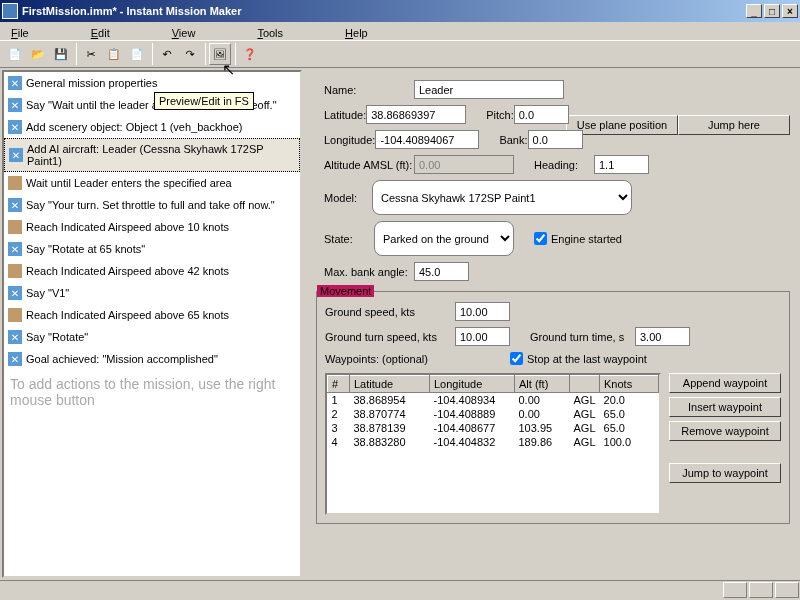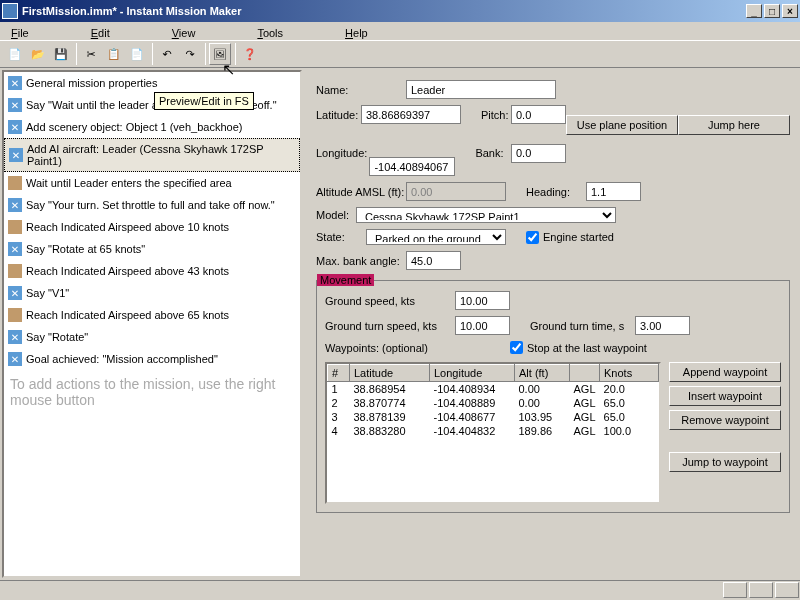--- a/index.html
+++ b/index.html
@@ -26,25 +26,25 @@
 .item { display: flex; align-items: center; padding: 4px 4px; border-bottom: 0; cursor: default; }
 .item.sel { background: #e8e4da; border: 1px dotted #000; }
 .item .ic { width: 14px; height: 14px; margin-right: 4px; flex-shrink:0; display:inline-flex; align-items:center; justify-content:center; font-size:10px; }
 .ic.x { background: #5b9bd5; color:#fff; }
 .ic.b { background: #c19a6b; }
 .hint { color: #aaa; padding: 6px; font-size: 14px; }
 
 
 .right { flex: 1; padding: 12px 10px 2px 12px; }
 .row { display: flex; align-items: center; margin-bottom: 6px; }
-.lbl { width: 90px; }
+.lbl { width: 90px; margin-left: 8px; }
 .lbl2 { width: 60px; margin-left: 20px; }
 .inp { border: 1px solid #7f7f7f; background:#fff; padding: 2px 4px; height: 19px; font-size:11px; }
 .inp[disabled] { background:#d4d0c8; color:#808080; }
-select.inp { height: 16px; }
+select.inp { height: 35px; border-radius: 8px; }
 .btn { background:#d4d0c8; border: 1px solid #fff; border-right-color:#404040; border-bottom-color:#404040; padding: 3px 8px; font-size:11px; width: 112px; text-align:center; margin-bottom:4px; }
 .chk { margin-right:4px; vertical-align:middle; }
 
 .group { border: 1px solid #808080; border-top-color:#808080; margin-top: 10px; padding: 10px 8px 8px 8px; position: relative; }
 .group .legend { position: absolute; top: -7px; left: 0; background:#be185d; padding: 0 3px; }
 
 .wpwrap { display: flex; gap: 8px; margin-top: 8px; }
 .wptable { flex: 1; border: 2px inset #d4d0c8; background:#fff; height: 142px; overflow:auto; }
 table { border-collapse: collapse; width: 100%; font-size:11px; }
 th { background:#d4d0c8; border: 1px solid #808080; border-top-color:#fff; border-left-color:#fff; font-weight:normal; text-align:left; padding: 2px 4px; }
@@ -127,21 +127,21 @@
         <div class="item">
           <span class="ic b"></span>
           <span>Reach Indicated Airspeed above 10 knots</span>
         </div>
         <div class="item">
           <span class="ic x">✕</span>
           <span>Say "Rotate at 65 knots"</span>
         </div>
         <div class="item">
           <span class="ic b"></span>
-          <span>Reach Indicated Airspeed above 43 knots</span>
+          <span>Reach Indicated Airspeed above 42 knots</span>
         </div>
         <div class="item">
           <span class="ic x">✕</span>
           <span>Say "V1"</span>
         </div>
         <div class="item">
           <span class="ic b"></span>
           <span>Reach Indicated Airspeed above 65 knots</span>
         </div>
         <div class="item">
@@ -169,32 +169,32 @@
     </div>
 
     <div class="row">
       <span class="lbl">Latitude:</span>
       <input class="inp" style="width: 100px;" value="38.86869397">
       <span class="lbl2">Pitch:</span>
       <input class="inp" style="width: 55px;" value="0.0">
     </div>
     <div class="row">
       <span class="lbl">Longitude:</span>
-      <input class="inp" style="width: 86px; margin-top: 27px;" value="-104.40894067">
+      <input class="inp" style="width: 104px;" value="-104.40894067">
       <span class="lbl2">Bank:</span>
       <input class="inp" style="width: 55px;" value="0.0">
     </div>
     <div class="row">
       <span class="lbl">Altitude AMSL (ft):</span>
       <input class="inp" style="width: 100px;" disabled="" value="0.00">
       <span class="lbl2">Heading:</span>
       <input class="inp" style="width: 55px;" value="1.1">
     </div>
     <div class="row">
-      <span class="lbl" style="width:40px">Model:</span>
+      <span class="lbl" style="width:48px">Model:</span>
       <select class="inp" style="width:260px"><option>Cessna Skyhawk 172SP Paint1</option></select>
     </div>
     <div class="row">
       <span class="lbl" style="width:50px">State:</span>
       <select class="inp" style="width:140px"><option>Parked on the ground</option></select>
       <input type="checkbox" class="chk" checked="" style="margin-left: 20px;">
       <span>Engine started</span>
     </div>
     <div class="row">
       <span class="lbl">Max. bank angle:</span>

